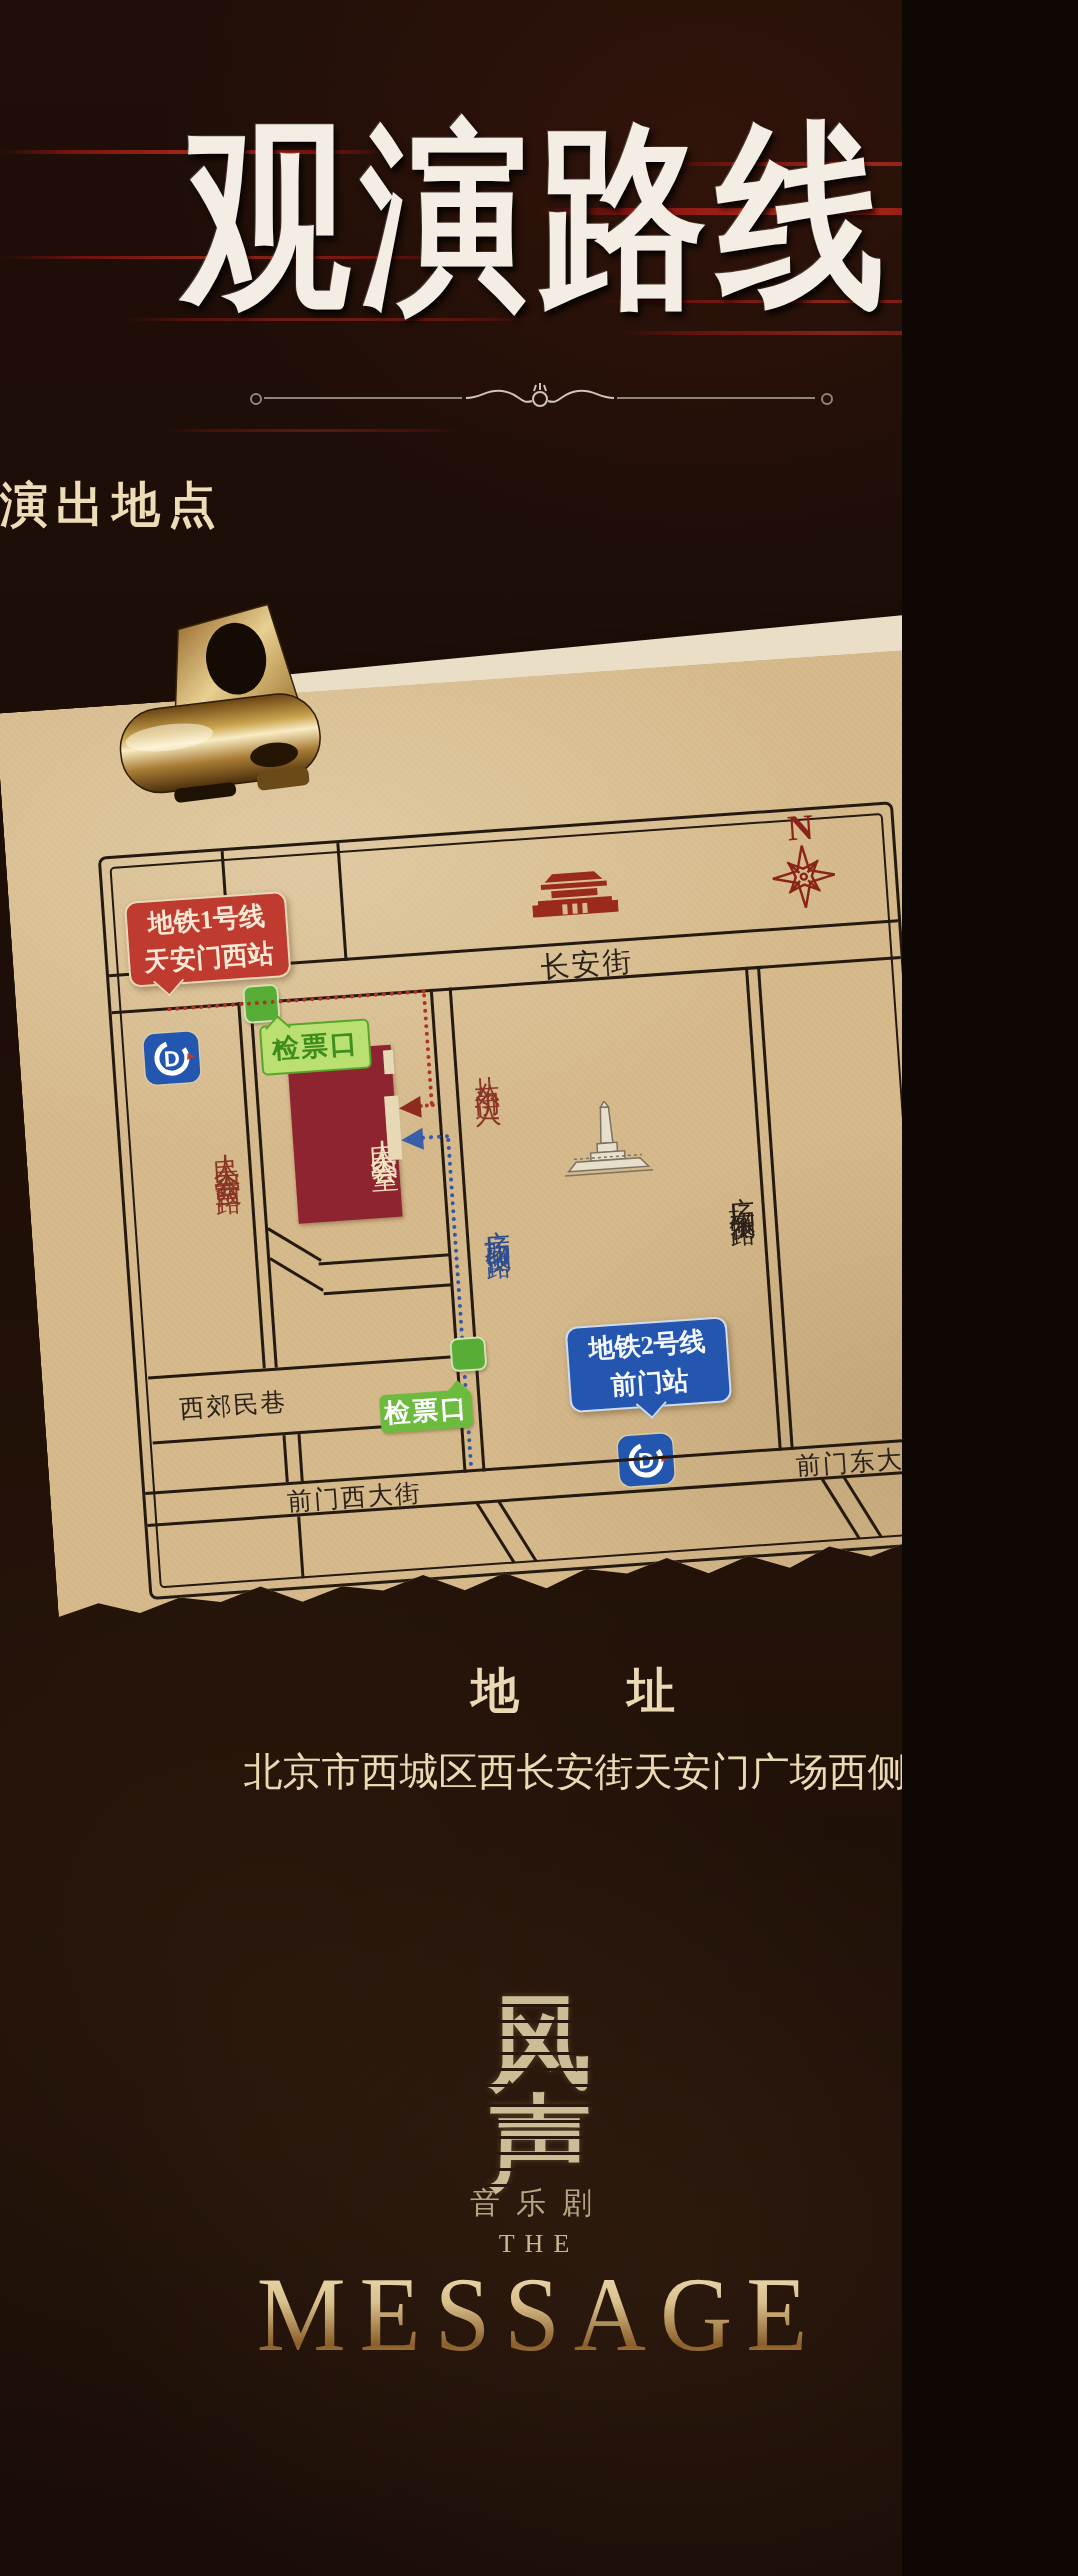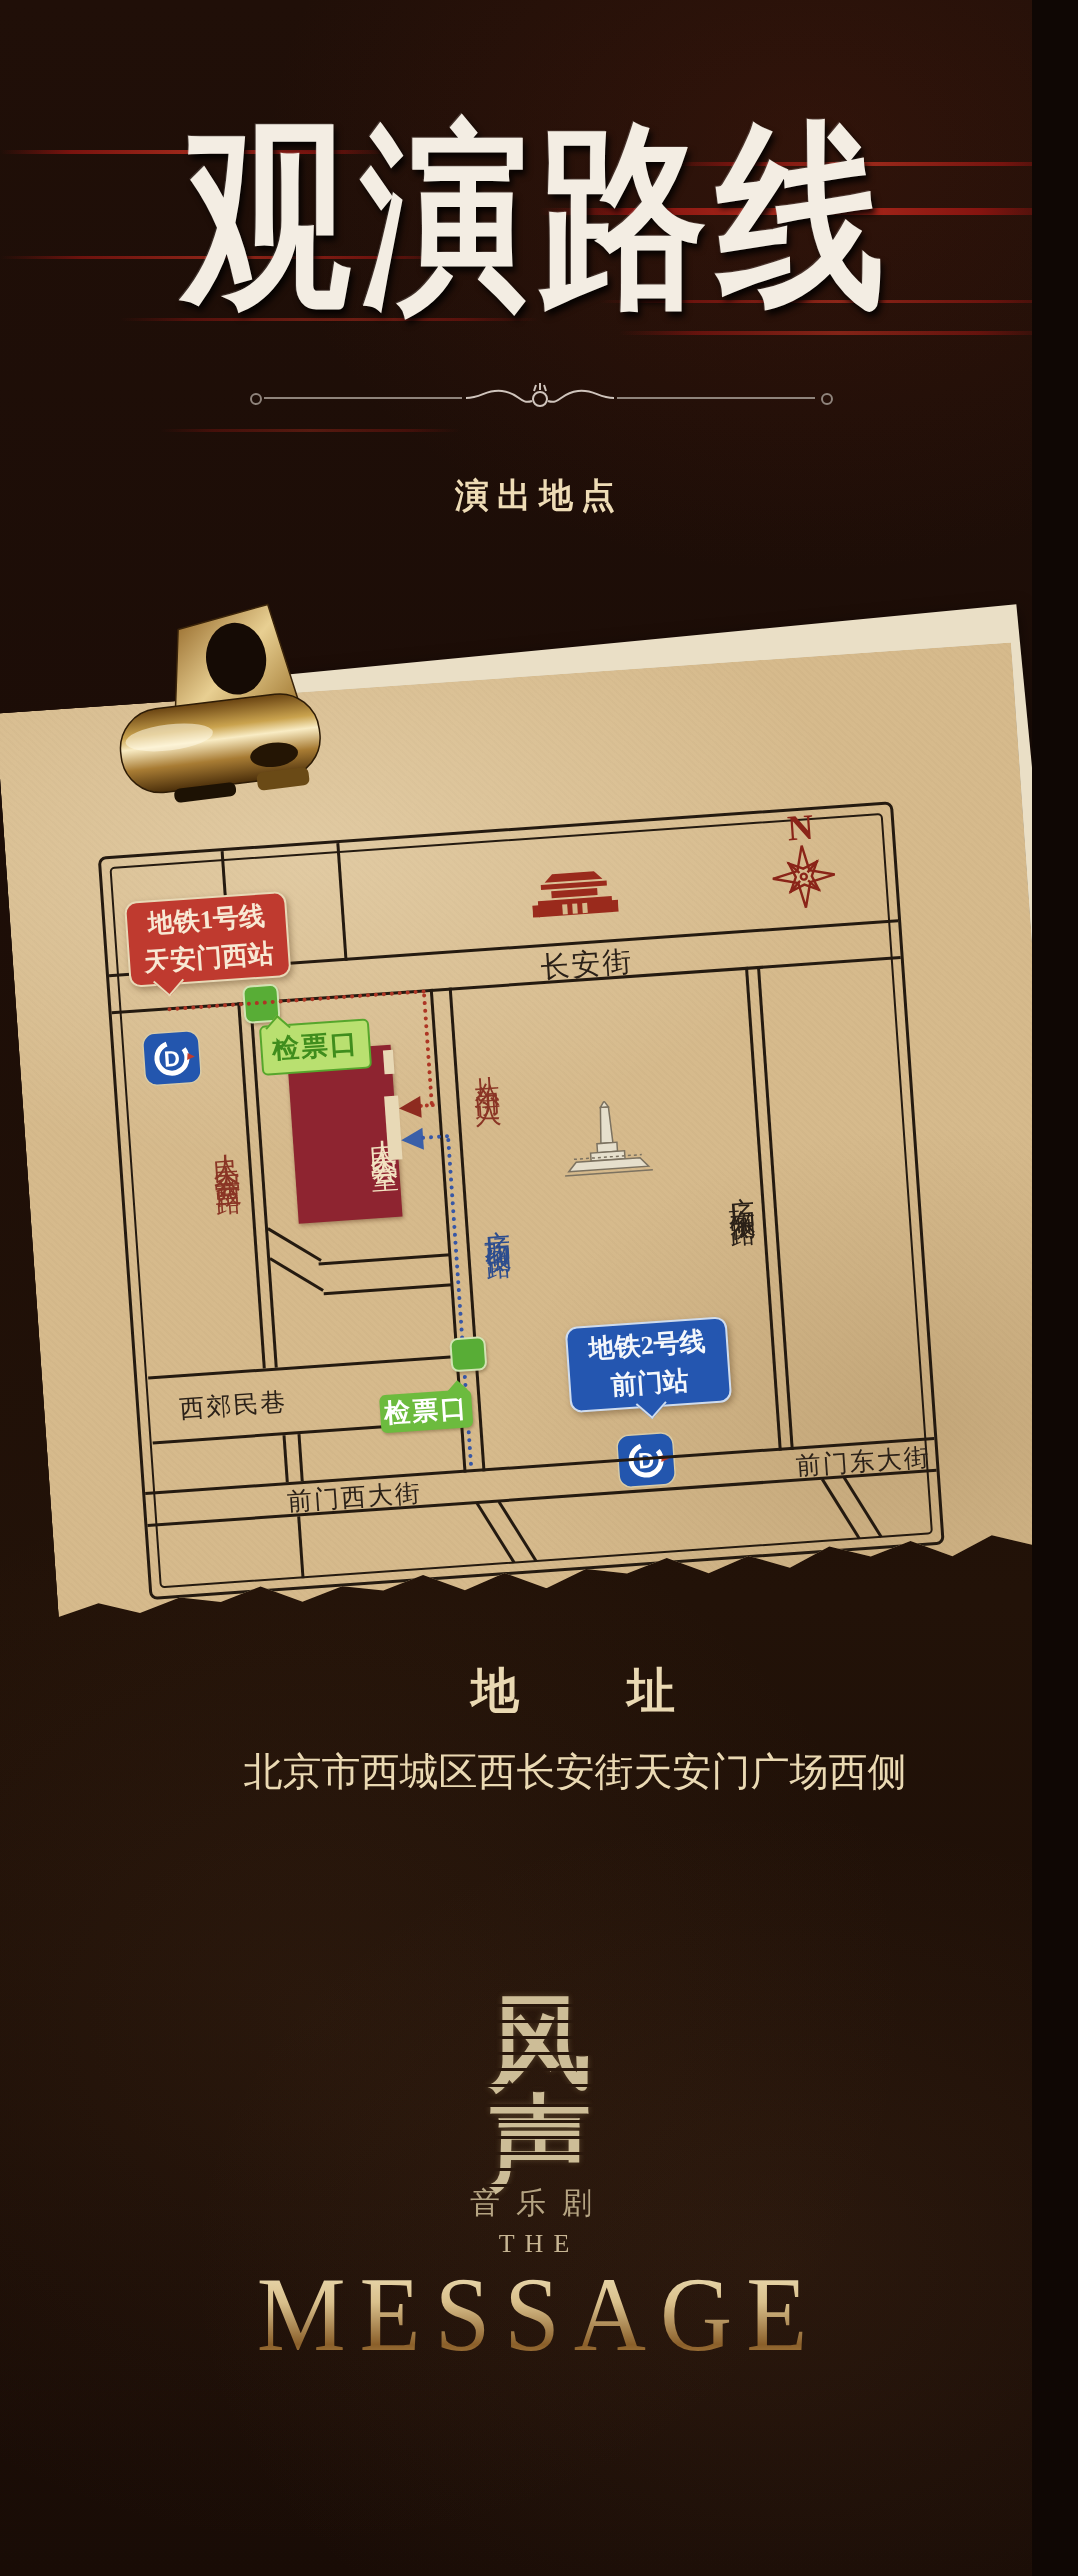--- a/index.html
+++ b/index.html
@@ -1,17 +1,17 @@
 <!DOCTYPE html>
 <html><head>
 <meta charset="utf-8">
 <style>
   html,body{margin:0;padding:0;background:#0f0704;}
   #page{
-    position:relative;width:1032px;height:2576px;overflow:hidden;
+    position:relative;width:902px;height:2576px;overflow:hidden;
     background:
       radial-gradient(899px 699px at 78% 6%, rgba(120,40,20,.20), transparent 60%),
       radial-gradient(998px 899px at 30% 78%, rgba(140,95,55,.10), transparent 60%),
       radial-gradient(899px 699px at 75% 88%, rgba(150,100,60,.12), transparent 65%),
       linear-gradient(180deg,#200f08 0%, #1c0d07 30%, #221208 62%, #190c06 100%);
     font-family:"Liberation Serif","DejaVu Serif",serif;
   }
   .abs{position:absolute;}
   
   .streak{position:absolute;height:4px;border-radius:2px;
@@ -20,21 +20,21 @@
     left:0;top:86px;width:1078px;text-align:center;
     font-size:168px;font-weight:bold;color:#f3ede3;letter-spacing:10px;
     transform:scaleY(1.18);transform-origin:top center;
     text-shadow:3px 4px 6px rgba(0,0,0,.85), -1px -1px 0 rgba(255,255,255,.15);
   }
   
   #divider{left:250px;top:383px;width:579px;height:30px;}
   #divider .line{position:absolute;top:14px;height:2px;background:#8f847c;width:198px;}
   #divider .dot{position:absolute;top:10px;width:8px;height:8px;border:2px solid #8f847c;border-radius:50%;}
   
-  #venue-heading{left:0;top:473px;width:1078px;text-align:center;font-size:34px;font-weight:bold;color:#eedcb6;letter-spacing:8px;}
+  #venue-heading{left:0;top:473px;width:1078px;text-align:left;font-size:48px;font-weight:bold;color:#eedcb6;letter-spacing:8px;}
   #venue-line{left:0;top:537px;width:1078px;text-align:center;font-size:40px;color:#e8d7b1;}
   
   #sheet-back{left:252px;top:641px;width:791px;height:519px;background:#eadfc6;transform:rotate(-5.5deg);box-shadow:0 6px 18px rgba(0,0,0,.5);}
   #paper{
     left:26px;top:677px;width:1018px;height:911px;transform:rotate(-4deg);
     background:
       radial-gradient(899px 499px at 30% 18%, rgba(255,246,222,.28), transparent 60%),
       radial-gradient(699px 499px at 85% 85%, rgba(120,88,46,.20), transparent 60%),
       repeating-linear-gradient(47deg, rgba(80,55,25,.025) 0 2px, transparent 2px 5px),
       #d6ba8c;

